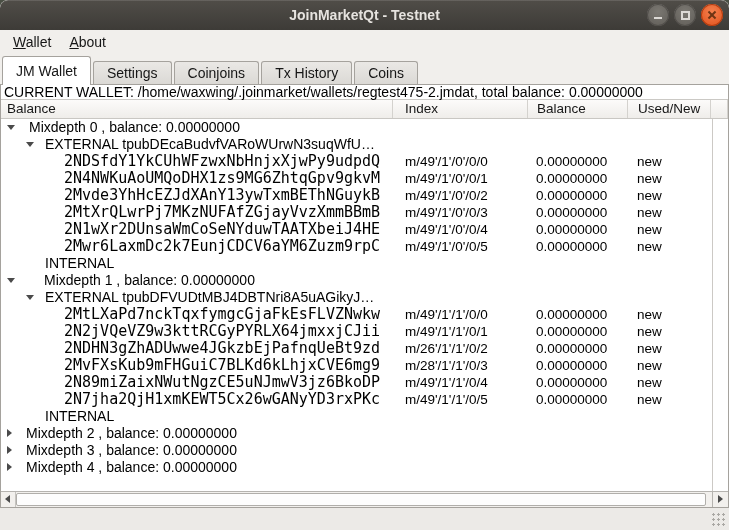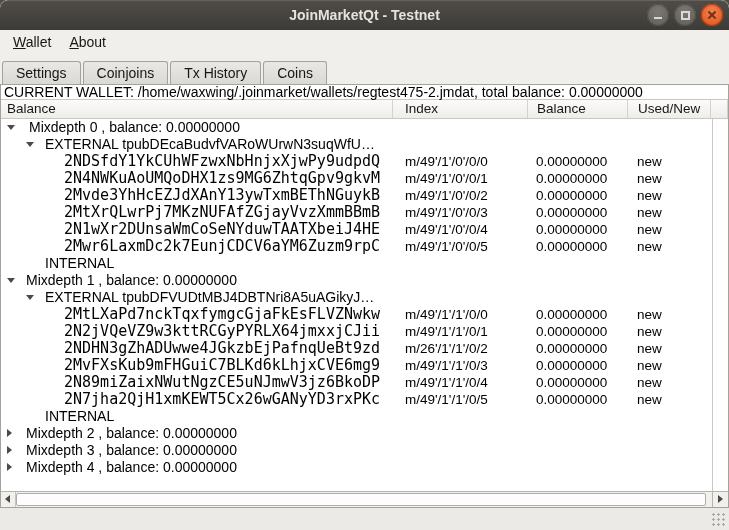--- a/index.html
+++ b/index.html
@@ -110,20 +110,21 @@
         </div>
       </div>
   </div>
 
   <div class="menubar">
       <div class="menu-item"><span class="mn">W</span>allet</div>
       <div class="menu-item"><span class="mn">A</span>bout</div>
     </div>
 
   <div class="tabbar">
+      <div class="tab active">JM Wallet</div>
       <div class="tab">Settings</div>
       <div class="tab">Coinjoins</div>
       <div class="tab">Tx History</div>
       <div class="tab">Coins</div>
     </div>
 
   <div class="tabpage">
     <div class="banner">CURRENT WALLET: /home/waxwing/.joinmarket/wallets/regtest475-2.jmdat, total balance: 0.00000000</div>
     <div class="theader">
         <div class="hcell" style="width: 392px; padding-left: 6px;">Balance</div>
@@ -175,21 +176,21 @@
           <div class="cell-address mono" style="padding-left: 63px;">2Mwr6LaxmDc2k7EunjCDCV6aYM6Zuzm9rpC</div>
           <div class="cell-index">m/49'/1'/0'/0/5</div>
           <div class="cell-balance">0.00000000</div>
           <div class="cell-status">new</div>
         </div>
         <div class="trow">
           <div class="cell-address" style="padding-left: 44px;">INTERNAL</div>
         </div>
         <div class="trow">
           <span class="expander expanded" style="left: 6px;"></span>
-          <div class="cell-address" style="padding-left: 25px;">Mixdepth 1 , balance: 0.00000000</div>
+          <div class="cell-address" style="padding-left: 43px;">Mixdepth 1 , balance: 0.00000000</div>
         </div>
         <div class="trow">
           <span class="expander expanded" style="left: 25px;"></span>
           <div class="cell-address" style="padding-left: 44px;">EXTERNAL tpubDFVUDtMBJ4DBTNri8A5uAGikyJ…</div>
         </div>
         <div class="trow">
           <div class="cell-address mono" style="padding-left: 63px;">2MtLXaPd7nckTqxfymgcGjaFkEsFLVZNwkw</div>
           <div class="cell-index">m/49'/1'/1'/0/0</div>
           <div class="cell-balance">0.00000000</div>
           <div class="cell-status">new</div>
@@ -201,21 +202,21 @@
           <div class="cell-status">new</div>
         </div>
         <div class="trow">
           <div class="cell-address mono" style="padding-left: 63px;">2NDHN3gZhADUwwe4JGkzbEjPafnqUeBt9zd</div>
           <div class="cell-index">m/26'/1'/1'/0/2</div>
           <div class="cell-balance">0.00000000</div>
           <div class="cell-status">new</div>
         </div>
         <div class="trow">
           <div class="cell-address mono" style="padding-left: 63px;">2MvFXsKub9mFHGuiC7BLKd6kLhjxCVE6mg9</div>
-          <div class="cell-index">m/49'/1'/1'/0/3</div>
+          <div class="cell-index">m/28'/1'/1'/0/3</div>
           <div class="cell-balance">0.00000000</div>
           <div class="cell-status">new</div>
         </div>
         <div class="trow">
           <div class="cell-address mono" style="padding-left: 63px;">2N89miZaixNWutNgzCE5uNJmwV3jz6BkoDP</div>
           <div class="cell-index">m/49'/1'/1'/0/4</div>
           <div class="cell-balance">0.00000000</div>
           <div class="cell-status">new</div>
         </div>
         <div class="trow">

